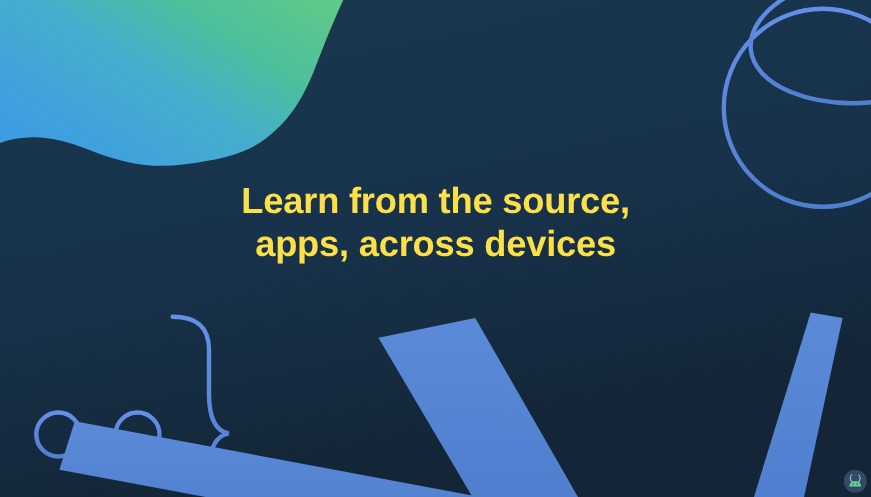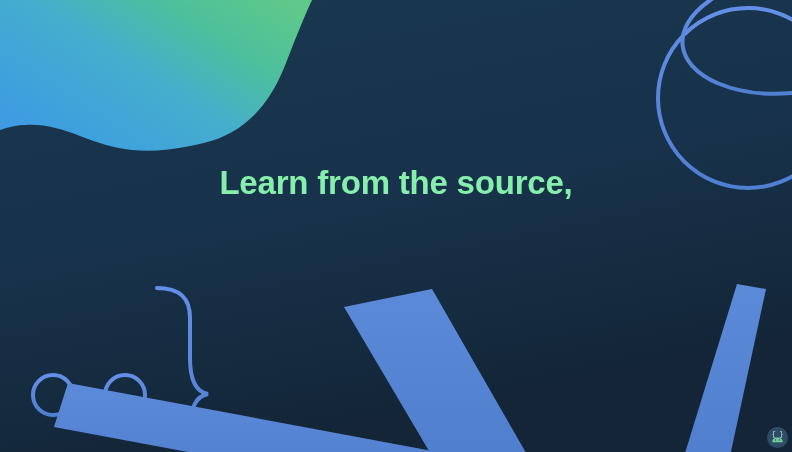--- a/index.html
+++ b/index.html
@@ -27,21 +27,21 @@
     position: absolute;
     left: 0;
     top: 163px;
     width: 792px;
     text-align: center;
     z-index: 5;
     pointer-events: none;
   }
   .title-line {
     display: block;
-    color: #86efac;
+    color: #fde047;
     font-family: "Liberation Sans", sans-serif;
     font-size: 33px;
     font-weight: bold;
     letter-spacing: -0.2px;
     line-height: 39px;
     white-space: nowrap;
   }
   .badge {
     position: absolute;
     left: 767px;
@@ -110,20 +110,21 @@
 
     <g fill="url(#barGrad)">
       <path d="M68,383 L620,486 L606,530 L54,427 Z"></path>
       <path d="M344,307 L432,289 L560,512 L478,534 Z"></path>
       <path d="M737,284 L766,289 L712,540 L662,528 Z"></path>
     </g>
   </svg>
 
   <div class="title-block">
     <span class="title-line">Learn from the source,</span>
+    <span class="title-line">apps, across devices</span>
   </div>
 
   <div class="badge">
     <svg viewBox="0 0 21 21" width="21" height="21">
       <circle cx="10.5" cy="10.5" r="10.5" fill="#2f4c66"></circle>
       <text x="10.5" y="9" font-family="Liberation Mono, monospace" font-size="6.5" fill="#cfe0ee" text-anchor="middle">{ }</text>
       <path d="M5.2,15.2 C5.2,12.3 7.6,10.6 10.5,10.6 C13.4,10.6 15.8,12.3 15.8,15.2 Z" fill="#6fcf97"></path>
       <circle cx="8.7" cy="13.1" r="0.75" fill="#2f4c66"></circle>
       <circle cx="12.3" cy="13.1" r="0.75" fill="#2f4c66"></circle>
       <line x1="6.6" y1="9.5" x2="7.7" y2="11.1" stroke="#6fcf97" stroke-width="0.8" stroke-linecap="round"></line>

